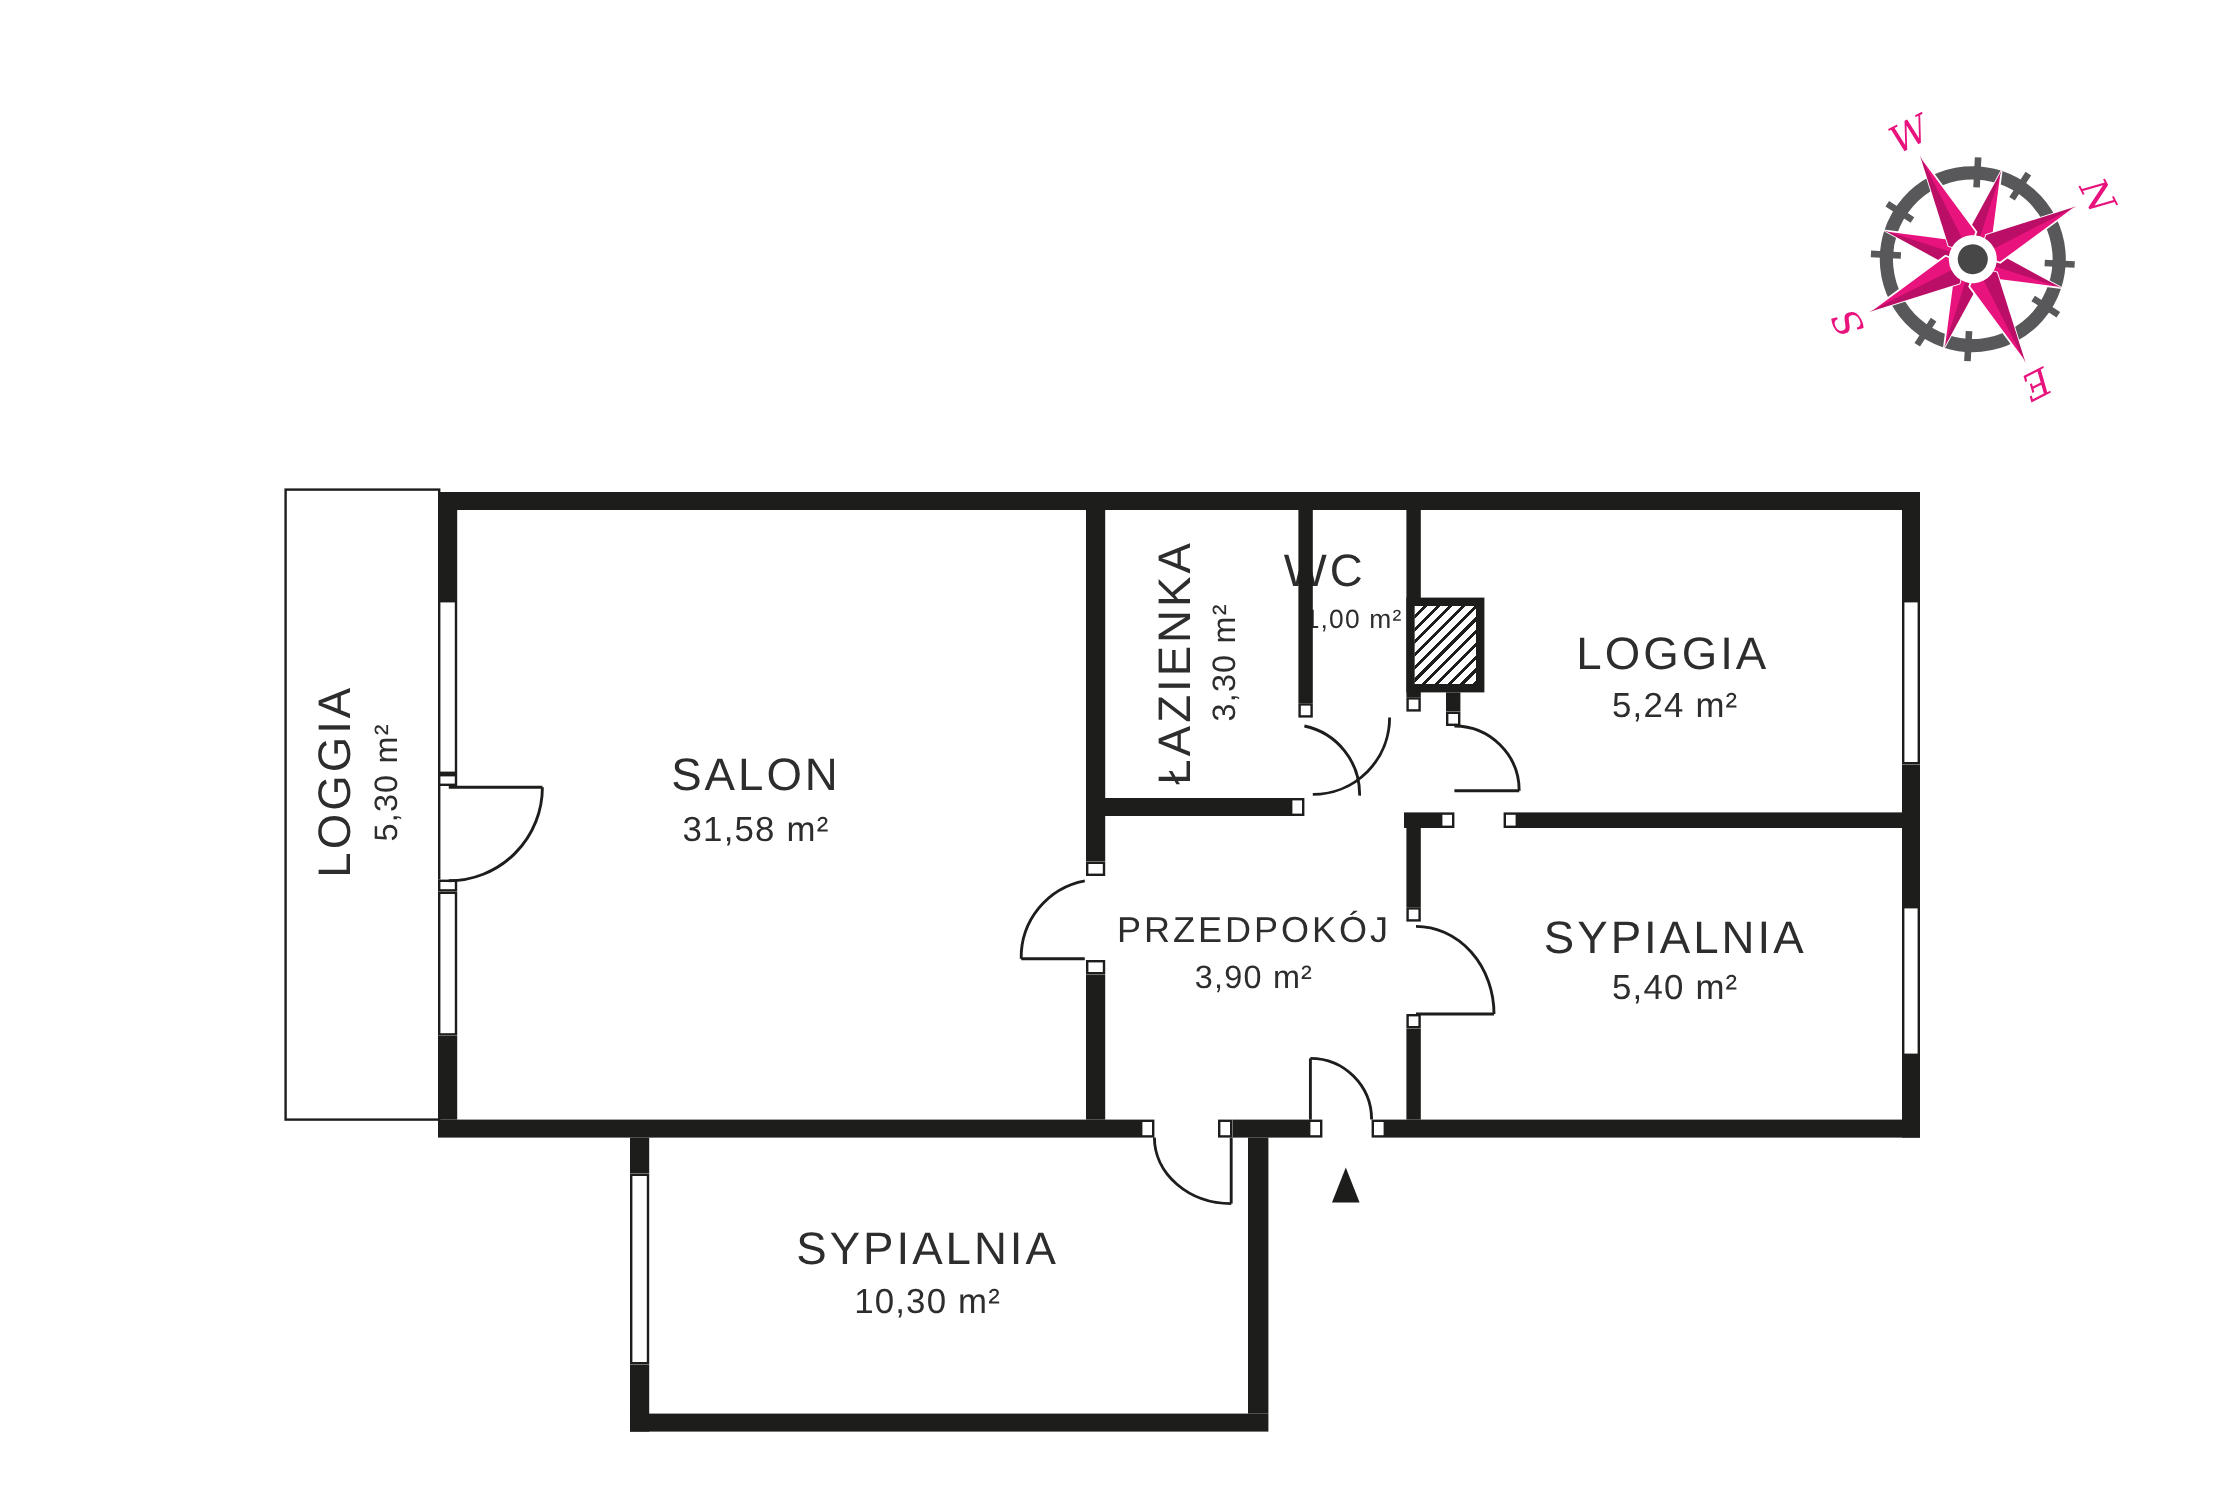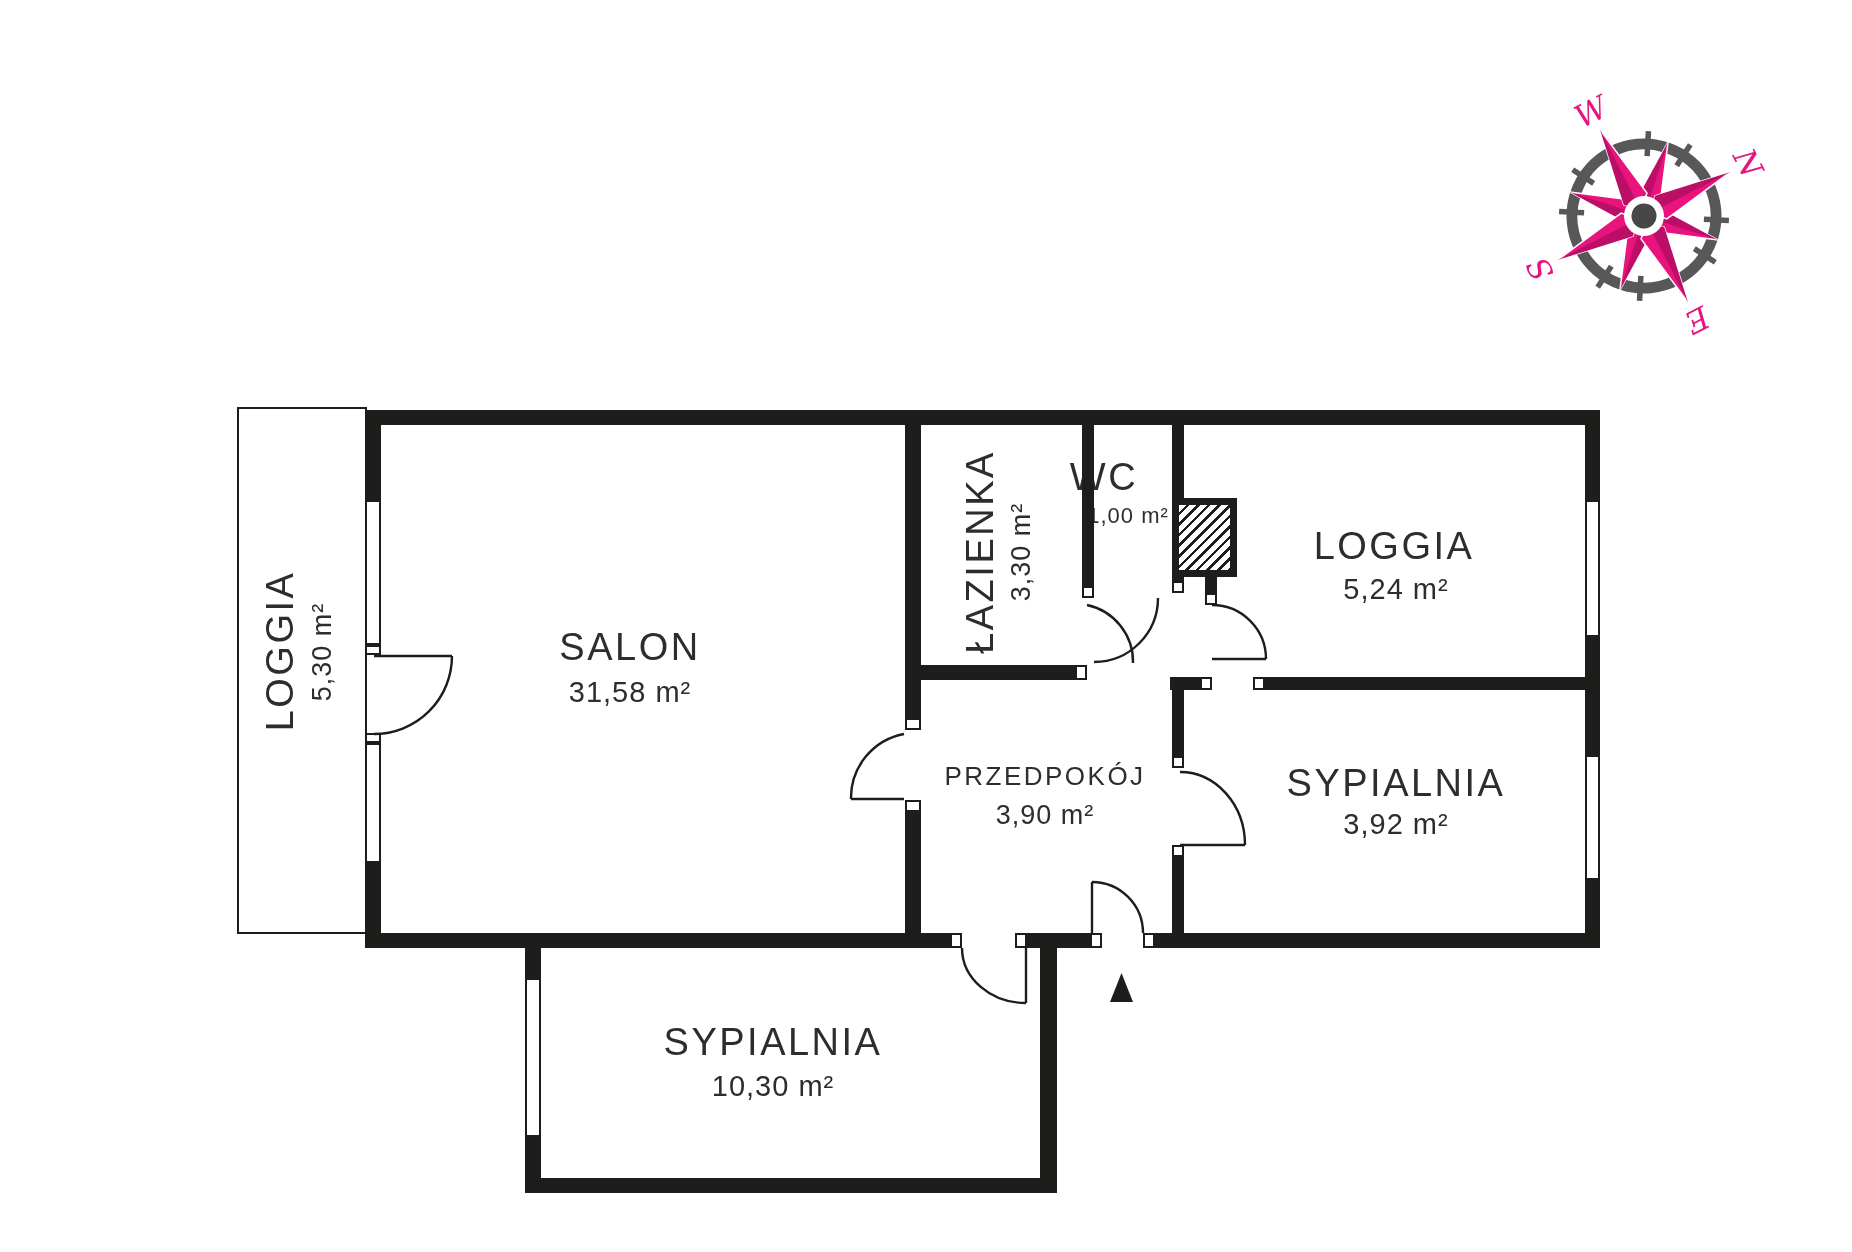--- a/index.html
+++ b/index.html
@@ -14,21 +14,21 @@
   .shaft-hatch {
     position:absolute; background:#ffffff;
     background-image:repeating-linear-gradient(135deg, #ffffff 0px, #ffffff 5px, #1d1d1b 5px, #1d1d1b 7.5px);
   }
   .lbl {
     position:absolute; color:#2d2d2d; white-space:nowrap;
     transform:translate(-50%,-50%); letter-spacing:2.5px; font-weight:400;
   }
   .lbl.v { transform:translate(-50%,-50%) rotate(-90deg); }
   .room-name { font-size:38px; }
-  .room-name.small { font-size:26px; }
+  .room-name.small { font-size:30px; }
   .room-area { font-size:29px; letter-spacing:1px; }
   .room-area.small { font-size:22px; }
   .room-area.mid { font-size:27px; }
   svg#overlay { position:absolute; left:0; top:0; }
   .door-line { stroke:#1d1d1b; stroke-width:2.4; fill:none; }
   .compass-letter {
     font-family:"DejaVu Serif", serif; font-style:italic; font-size:31px;
   }
 </style>
 </head>
@@ -50,21 +50,21 @@
   <div class="lbl room-name" style="left:1104px; top:477px;">WC</div>
   <div class="lbl room-area small" style="left:1128px; top:516px;">1,00 m²</div>
 
   <div class="lbl room-name" style="left:1394px; top:546px;">LOGGIA</div>
   <div class="lbl room-area" style="left:1396px; top:589px;">5,24 m²</div>
 
   <div class="lbl room-name small" style="left:1045px; top:776px;">PRZEDPOKÓJ</div>
   <div class="lbl room-area mid" style="left:1045px; top:815px;">3,90 m²</div>
 
   <div class="lbl room-name" style="left:1396px; top:783px;">SYPIALNIA</div>
-  <div class="lbl room-area" style="left:1396px; top:824px;">3,92 m²</div>
+  <div class="lbl room-area" style="left:1396px; top:824px;">5,40 m²</div>
 
   <div class="lbl room-name" style="left:773px; top:1042px;">SYPIALNIA</div>
   <div class="lbl room-area" style="left:773px; top:1086px;">10,30 m²</div>
 
   <div class="wall" style="left: 365px; top: 410px; width: 1235px; height: 15px;"></div>
     <div class="wall" style="left: 365px; top: 410px; width: 16px; height: 90px;"></div>
     <div class="wall" style="left: 365px; top: 863px; width: 16px; height: 70px;"></div>
     <div class="wall" style="left: 905px; top: 425px; width: 16px; height: 293px;"></div>
     <div class="wall" style="left: 905px; top: 812px; width: 16px; height: 121px;"></div>
     <div class="wall" style="left: 1082px; top: 425px; width: 12px; height: 161px;"></div>

